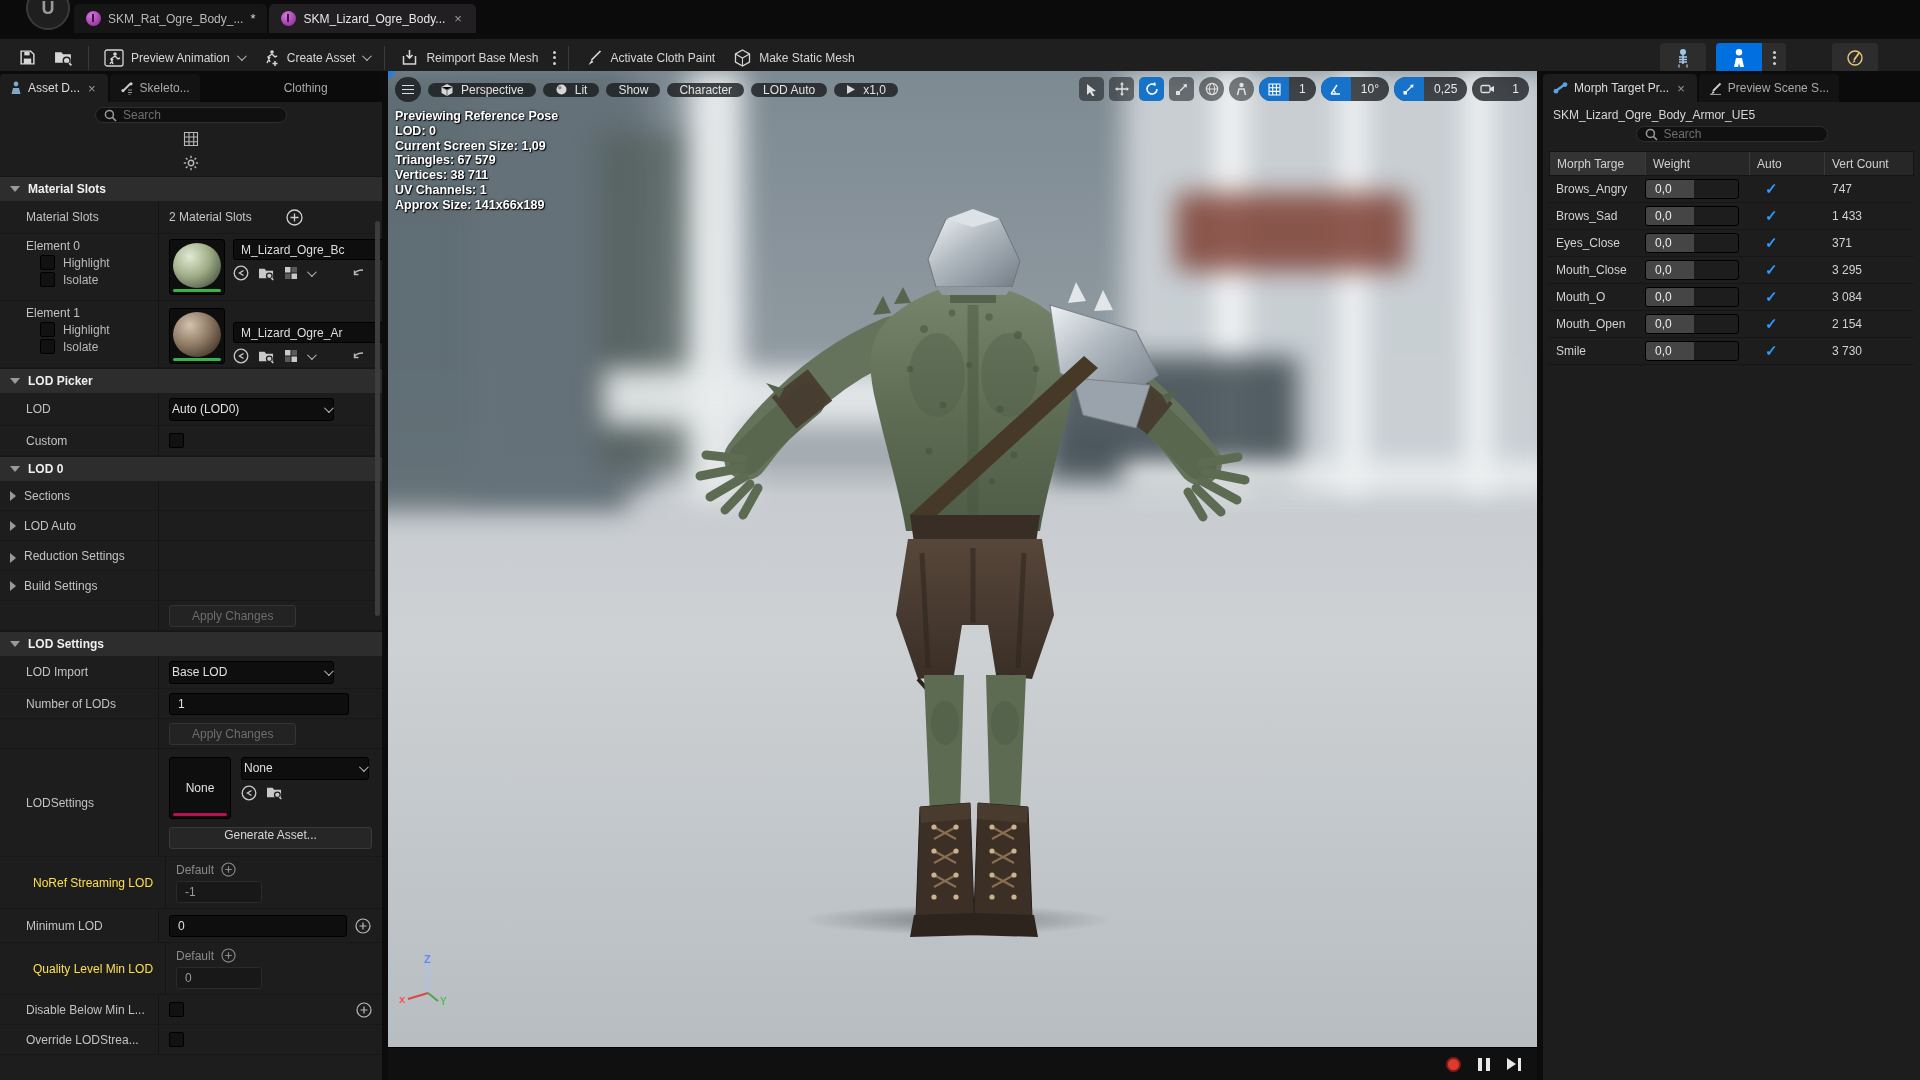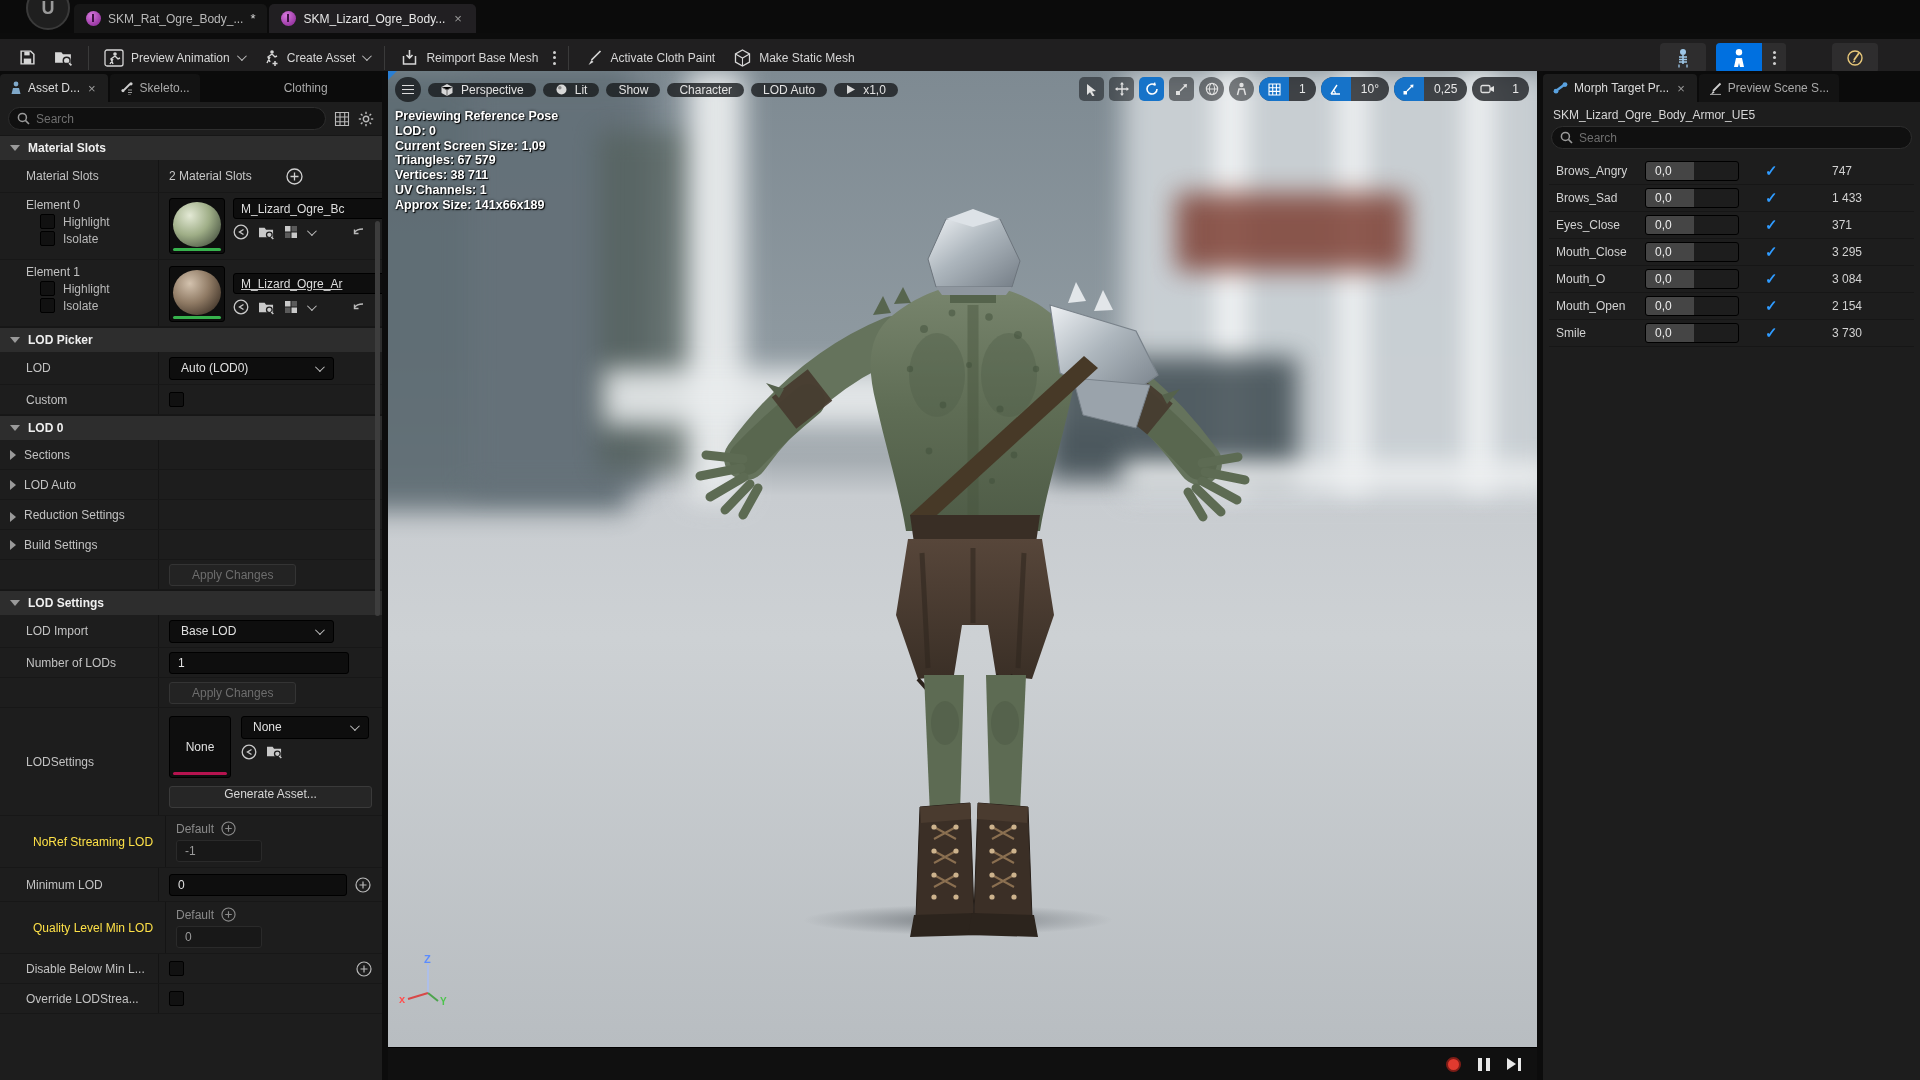--- a/index.html
+++ b/index.html
@@ -35,36 +35,36 @@
   .workspace { position:absolute; left:0; top:71px; width:1920px; height:1009px; display:flex; gap:6px; background:#0c0c0c; }
   .panel { background:#1d1d1d; height:100%; overflow:hidden; position:relative; }
   .panel.left { width:382px; }
   .panel.right { width:377px; }
 
   .ptabs { height:31px; background:#0b0b0b; display:flex; align-items:flex-end; }
   .ptab { height:28px; display:flex; align-items:center; gap:6px; padding:0 10px; color:#a9a9a9; background:#131313; border-radius:4px 4px 0 0; margin-right:2px; max-width:190px; white-space:nowrap; }
   .ptab.active { background:#1d1d1d; color:#dcdcdc; }
   .ptab.bare { background:transparent; }
 
-  .searchrow { display:flex; align-items:center; gap:8px; padding:5px 8px; }
+  .searchrow { display:flex; align-items:center; gap:8px; padding:5px 8px;flex-direction:column; }
   .searchbox { flex:1; display:flex; align-items:center; gap:6px; background:#101010; border:1px solid #2e2e2e; border-radius:12px; height:23px; padding:0 8px; }
   .searchbox input { flex:1; background:transparent; border:none; outline:none; color:#cfcfcf; font:inherit; }
   .searchbox input::placeholder { color:#6f6f6f; }
 
   .sect { height:25px; background:#2d2d2d; display:flex; align-items:center; gap:8px; padding:0 10px; color:#efefef; font-weight:bold; border-top:1px solid #161616; }
   .tri-d { width:0; height:0; border-left:5px solid transparent; border-right:5px solid transparent; border-top:6px solid #9a9a9a; }
   .tri-r { width:0; height:0; border-top:5px solid transparent; border-bottom:5px solid transparent; border-left:6px solid #9a9a9a; }
 
   .prow { display:flex; align-items:center; min-height:30px; border-bottom:1px solid #171717; }
   .prow .lbl { width:158px; padding-left:26px; color:#c2c2c2; flex:0 0 auto; overflow:hidden; white-space:nowrap; }
   .prow .lbl.dim { color:#fde047;margin-left:7px; }
   .prow .val { flex:1; align-self:stretch; border-left:1px solid #141414; display:flex; align-items:center; gap:8px; padding:3px 10px; }
   .prow.expander .lbl { padding-left:10px; display:flex; align-items:center; gap:8px; width:100%; }
 
-  .dd { background:#0e0e0e; border:1px solid #000; border-radius:3px; height:23px; display:flex; align-items:center; justify-content:space-between; padding:0 11px; color:#e0e0e0; }
+  .dd { background:#0e0e0e; border:1px solid #000; border-radius:3px; height:23px; display:flex; align-items:center; justify-content:space-between; padding:0 2px; color:#e0e0e0; }
   .tinput { background:#0e0e0e; border:1px solid #000; border-radius:3px; height:22px; color:#e0e0e0; padding:0 8px; font:inherit; outline:none; }
   .cbx { width:15px; height:15px; background:#111; border:1px solid #000; border-radius:2px; flex:0 0 auto; }
   .chkline { display:flex; align-items:center; gap:8px; margin:2px 0 2px 14px; color:#b9b9b9; }
   .applybtn { background:#232323; border:1px solid #343434; color:#6d6d6d; border-radius:3px; height:22px; padding:0 22px; display:flex; align-items:center; }
   .genbtn { background:#262626; border:1px solid #3a3a3a; color:#d6d6d6; border-radius:3px; height:22px; display:flex; justify-content:center; width:100%; }
   .thumb { width:56px; height:56px; background:#0e0e0e; border:1px solid #000; border-radius:3px; position:relative; flex:0 0 auto; }
   .thumb .ball { position:absolute; inset:3px 3px 6px 3px; border-radius:50%; }
   .thumb .under { position:absolute; left:3px; right:3px; bottom:2px; height:3px; border-radius:2px; }
   .ball.green { background:radial-gradient(circle at 35% 30%, #e3e9d5, #9fae87 45%, #5a6650 78%, #2f352a); }
   .ball.brown { background:radial-gradient(circle at 35% 30%, #d3c2ae, #8f7a64 45%, #4e4033 78%, #2c251e); }
@@ -362,21 +362,21 @@
           <div>Element 1</div>
           <div class="chkline">
               <span class="cbx"></span>
               <span>Highlight</span>
             </div>
           <div class="chkline">
               <span class="cbx"></span>
               <span>Isolate</span>
             </div>
         </div>
-        <div class="val" style="align-items:center; padding-top:5px;text-decoration:underline;">
+        <div class="val" style="align-items:flex-end; padding-top:5px;">
           <div class="thumb">
               <div class="ball brown"></div>
               <div class="under" style="background:#37b24d"></div>
             </div>
           <div style="flex:1">
             <div class="matfield">
                 <span>M_Lizard_Ogre_Ar</span>
               </div>
             <div class="iconrow">
               <svg class="i" width="16" height="16" viewBox="0 0 16 16">
@@ -895,20 +895,26 @@
         <div class="searchbox">
           <svg class="i" width="13" height="13" viewBox="0 0 13 13">
               <circle cx="5.4" cy="5.4" r="4" fill="none" stroke="#9a9a9a" stroke-width="1.5"></circle>
               <line x1="8.4" y1="8.4" x2="12" y2="12" stroke="#9a9a9a" stroke-width="1.6"></line>
             </svg>
           <input placeholder="Search" style="">
         </div>
       </div>
 
       <div class="mtable">
+        <div class="mt-head">
+          <div class="hc sorted c-name">Morph Targe</div>
+          <div class="hc c-weight">Weight</div>
+          <div class="hc c-auto" style="padding-left:7px">Auto</div>
+          <div class="hc" style="flex:1; border-right:none">Vert Count</div>
+        </div>
 
         <div class="mt-row">
           <div class="c-name">Brows_Angry</div>
           <div class="c-weight">
               <div class="wspin">
                 <span>0,0</span>
               </div>
             </div>
           <div class="c-auto"><span class="bluecheck">✓</span></div>
           <div class="c-vert">747</div>

